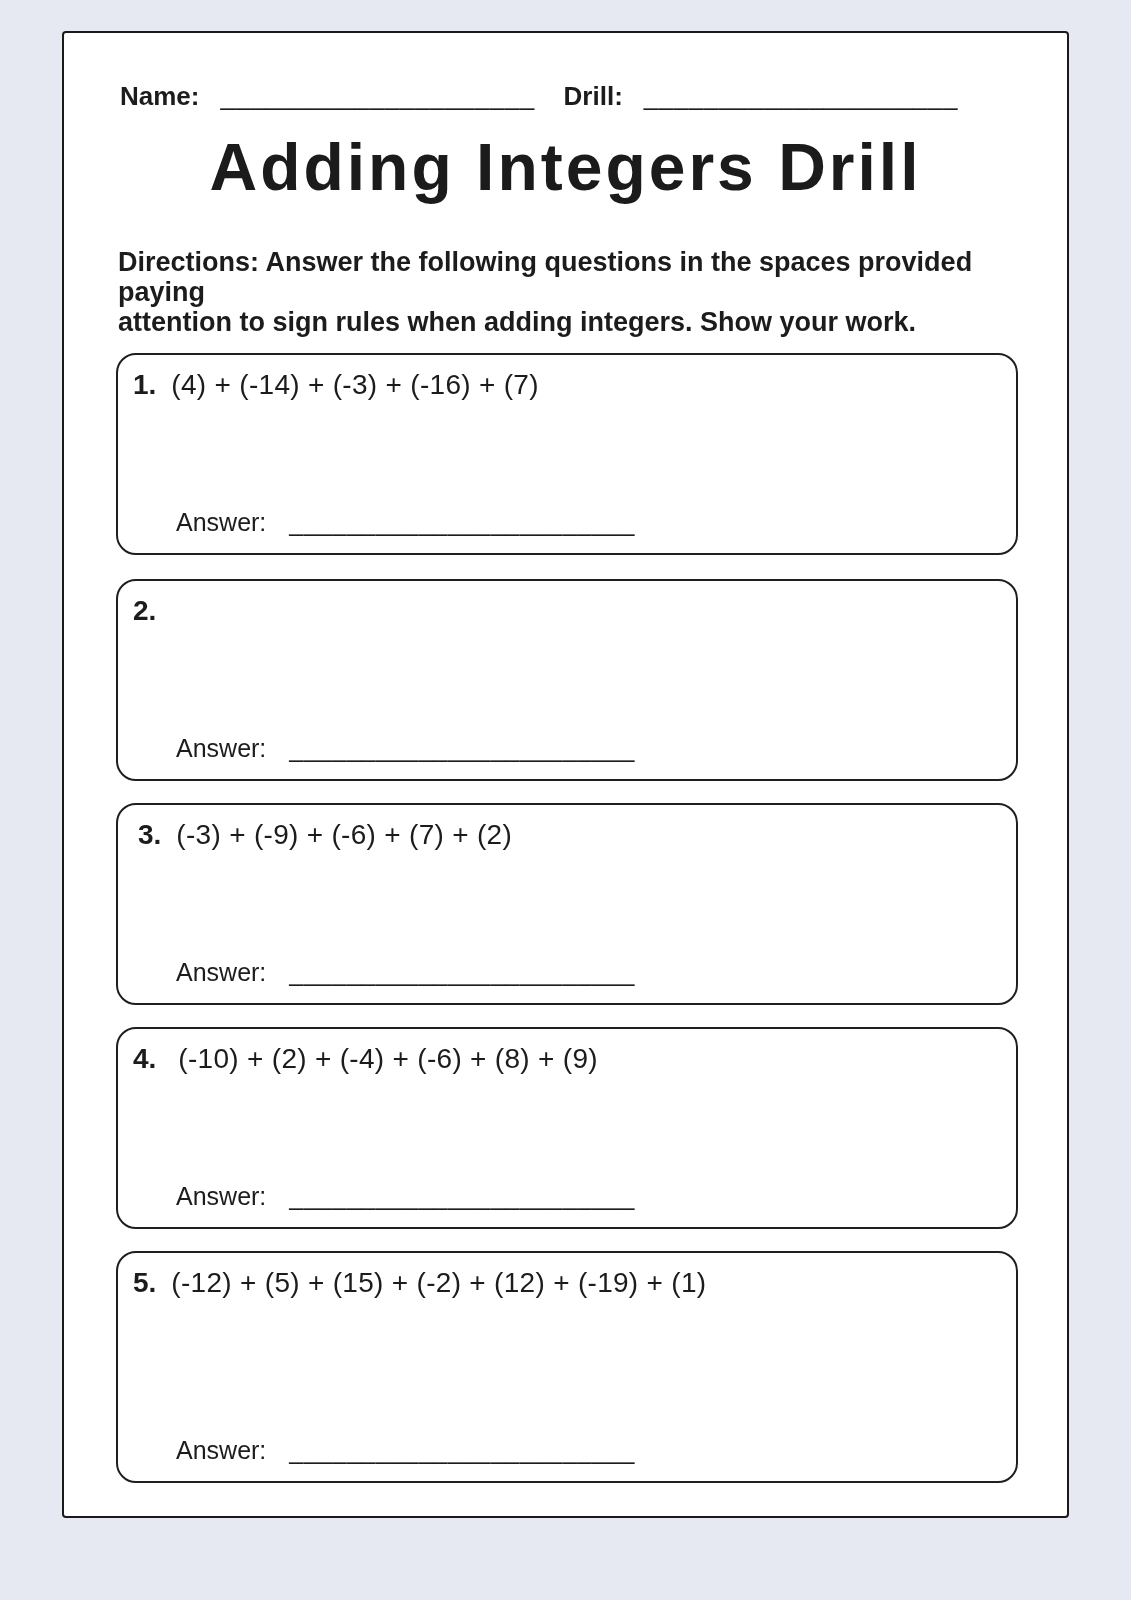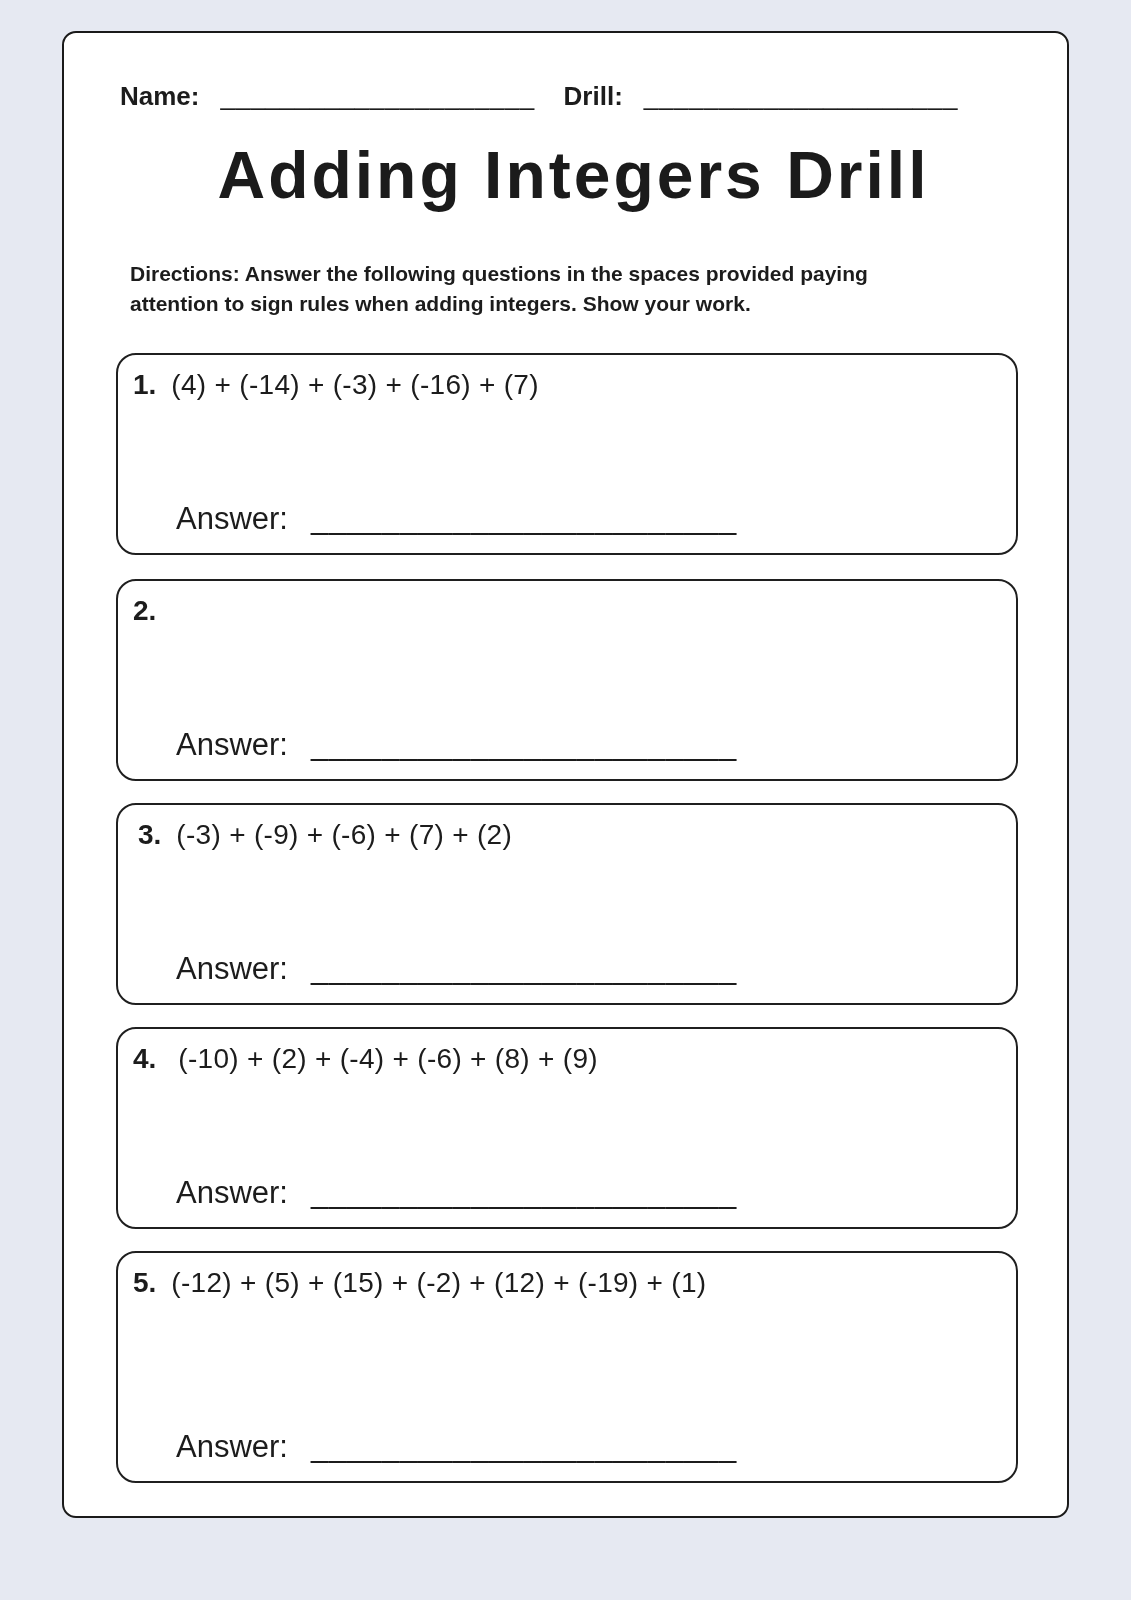--- a/index.html
+++ b/index.html
@@ -9,41 +9,41 @@
     font-family: "Liberation Sans", sans-serif;
     color: #1c1c1c;
     position: relative;
     overflow: hidden;
   }
   .paper {
     position: absolute; left: 62px; top: 31px;
     width: 1007px; height: 1487px;
     background: #ffffff;
     border: 2px solid #1a1a1a;
-    border-radius: 14px;
+    border-radius: 4px;
     box-sizing: border-box;
   }
   .header {
     position: absolute; left: 56px; top: 48px; width: 838px;
     display: flex; align-items: baseline;
     font-weight: 700; font-size: 26px;
   }
   .field { display: flex; align-items: baseline; gap: 9px; }
   .field-date { margin-left: auto; }
   .blank { font-weight: 400; letter-spacing: 0.5px; white-space: nowrap; margin-left: 12px; }
   .title {
     position: absolute; top: 94px; left: 0; width: 100%;
-    margin: 8px; text-align: center;
+    margin: 0; text-align: center;
     font-size: 66px; font-weight: 700; letter-spacing: 3px;
     line-height: 80px; color: #1b1b1b;
     white-space: nowrap;
   }
   .directions {
-    position: absolute; top: 210px; left: 50px; margin: 16px;
-    font-size: 21px; font-weight: 700; line-height: 30px;
+    position: absolute; top: 210px; left: 50px; margin: 4px;
+    font-size: 27px; font-weight: 700; line-height: 30px;
     color: #1c1c1c;
   }
   .pbox {
     position: absolute; left: 52px;
     width: 902px; height: 202px;
     border: 2px solid #1f1f1f; border-radius: 20px;
     background: #ffffff;
     box-sizing: border-box;
   }
   .b1 { top: 320px; }
@@ -56,21 +56,21 @@
     padding: 14px 0 0 15px;
     font-size: 28px;
   }
   .pnum { font-weight: 700; }
   .pexp { letter-spacing: 0.3px; white-space: nowrap; text-align: right; }
   .b3 .prow { padding-left: 20px; }
   .b4 .prow { gap: 22px; }
   .arow {
     position: absolute; left: 58px; bottom: 16px;
     display: flex; align-items: baseline; gap: 11px;
-    font-size: 31px;
+    font-size: 25px;
   }
 </style>
 </head>
 <body>
 
 <div class="paper">
 
   <div class="header">
     <div class="field">
       <span class="lbl">Name:</span>

